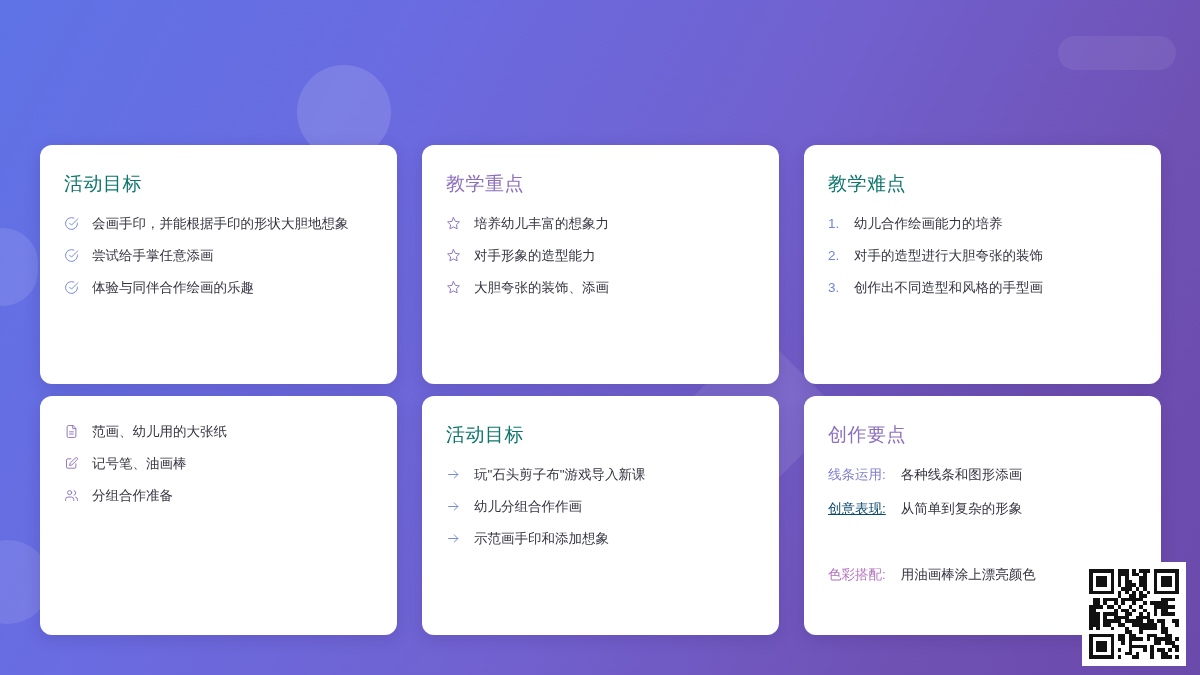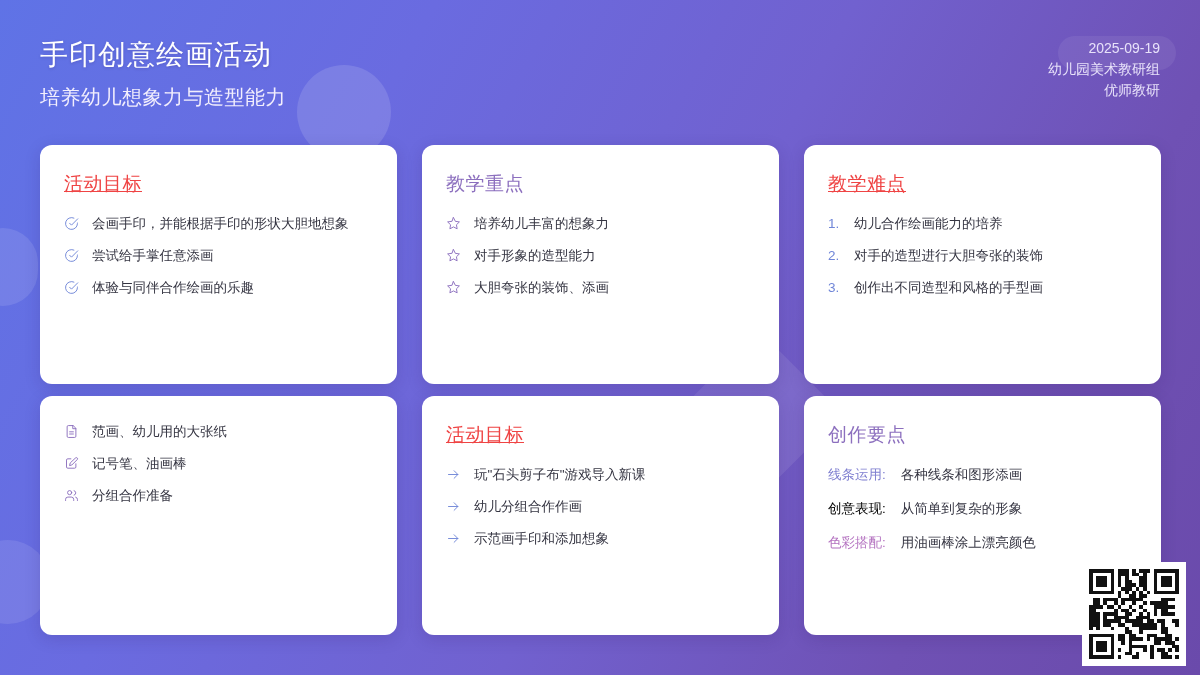--- a/index.html
+++ b/index.html
@@ -89,21 +89,21 @@
     padding: 26px 24px 18px 24px;
     overflow: hidden;
     position: relative;
   }
   .card-title {
     font-size: 19px;
     font-weight: 400;
     margin-bottom: 17px;
     letter-spacing: 0.5px;
   }
-  .card-title.blue   { color: #ef4444; text-decoration: underline; }
+  .card-title.blue   { color: #0f766e; }
   .card-title.purple { color: #8c6fbe; }
 
   .items { list-style: none; }
   .item {
     display: flex;
     align-items: flex-start;
     font-size: 13.5px;
     line-height: 19px;
     color: #353542;
     margin-bottom: 13px;
@@ -122,22 +122,22 @@
     font-size: 13.5px;
     line-height: 19px;
   }
   .item .txt { flex: 1 1 auto; }
 
   
   .kv { display: flex; align-items: baseline; font-size: 13.5px; line-height: 19px; margin-bottom: 15px; gap: 12px; }
   .kv .k { flex: 0 0 auto; margin-right: 3px; }
   .kv .v { color: #353542; }
   .k.c0 { color: #7f7fd0; }
-  .k.c1 { color: #000000; }
-  .k.c2 { color: #b472c0; }
+  .k.c1 { color: #0c4a6e; text-decoration: underline; }
+  .k.c2 { color: #b472c0; margin-top: 32px; }
 
   
   #qr-wrap {
     position: absolute;
     left: 1082px; top: 562px;
     width: 104px; height: 104px;
     background: #ffffff;
     padding: 7px;
   }
   #qr { width: 90px; height: 90px; display: block; }
@@ -146,29 +146,20 @@
 <body>
 
 <div id="slide">
 
   <div class="deco deco-circle-header"></div>
   <div class="deco deco-pill-left"></div>
   <div class="deco deco-circle-left-bottom"></div>
   <div class="deco deco-diamond"></div>
   <div class="deco deco-date-blob"></div>
 
-  <div id="header">
-    <div class="title">手印创意绘画活动</div>
-    <div class="subtitle">培养幼儿想象力与造型能力</div>
-    <div class="meta">
-      <span class="meta-line">2025-09-19</span>
-      <span class="meta-line">幼儿园美术教研组</span>
-      <span class="meta-line">优师教研</span>
-    </div>
-  </div>
 
   <div id="grid">
       <div class="card">
         <div class="card-title blue">活动目标</div>
         <ul class="items">
           <li class="item">
             <span class="ic">
               <svg width="15" height="15" viewBox="0 0 24 24">
                 <path stroke="#7086d8" fill="none" stroke-width="1.5" stroke-linecap="round" stroke-linejoin="round" d="M21.5 11.2V12a9.5 9.5 0 11-5.6-8.7"></path>
                 <path stroke="#7086d8" fill="none" stroke-width="1.5" stroke-linecap="round" stroke-linejoin="round" d="M22 4.5L12 14.6l-3-3"></path>

